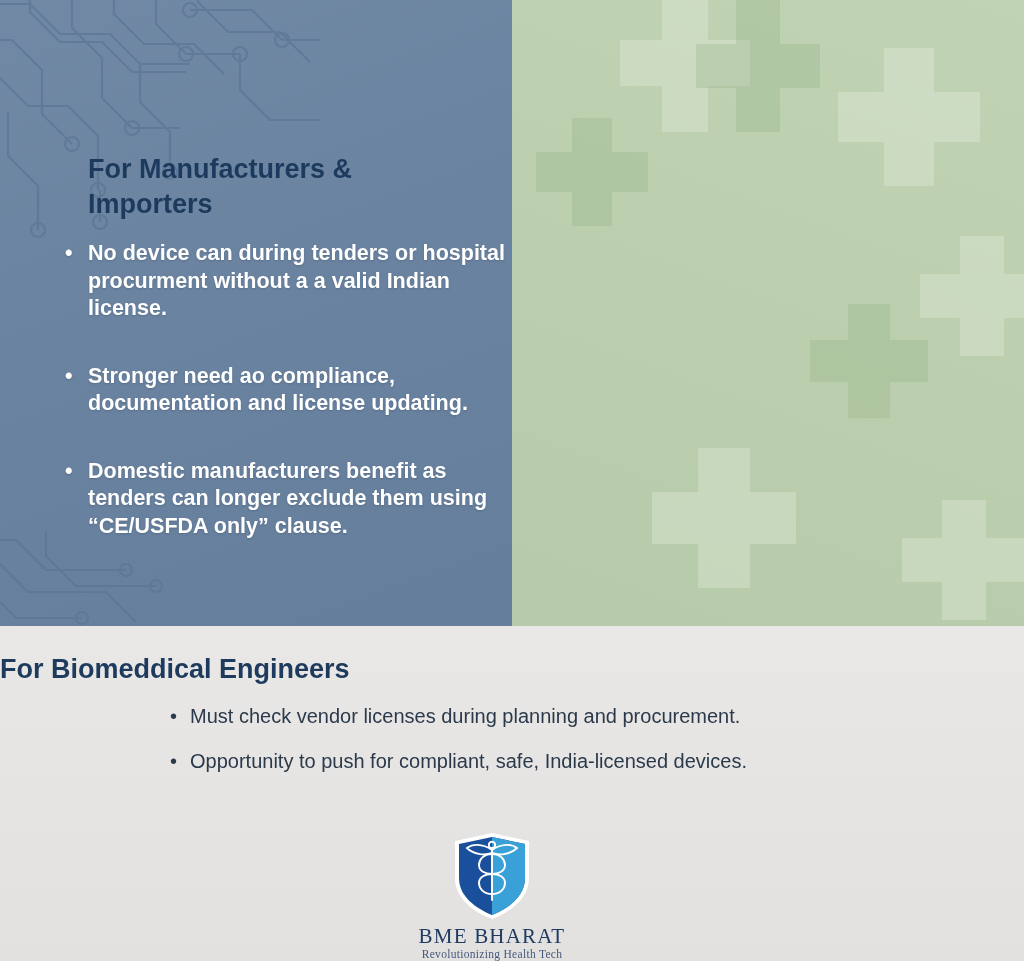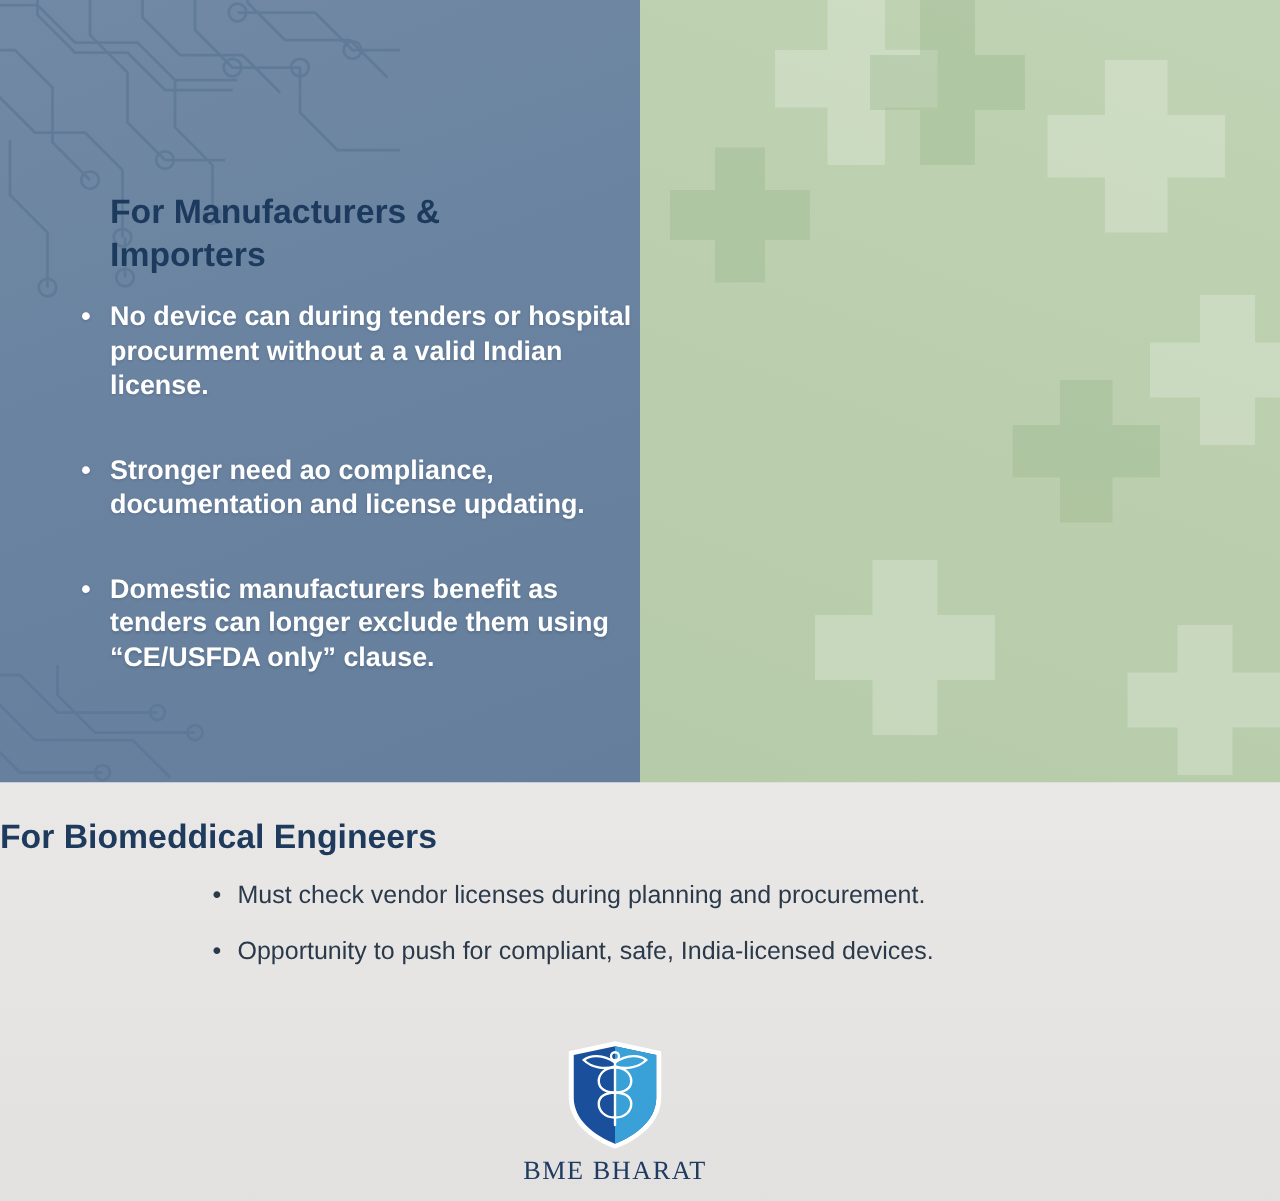--- a/index.html
+++ b/index.html
@@ -282,16 +282,17 @@
         <g stroke="#ffffff" stroke-width="1.9" fill="none" stroke-linecap="round">
           <line x1="43" y1="18" x2="43" y2="70"></line>
           <path d="M43 24 c-9 0 -13 6 -13 11 c0 6 6 9 13 9 c7 0 13 3 13 9 c0 5 -4 11 -13 11"></path>
           <path d="M43 24 c9 0 13 6 13 11 c0 6 -6 9 -13 9 c-7 0 -13 3 -13 9 c0 5 4 11 13 11"></path>
           <path d="M43 20 c-10 -7 -20 -6 -25 -2 c6 6 17 8 25 5"></path>
           <path d="M43 20 c10 -7 20 -6 25 -2 c-6 6 -17 8 -25 5"></path>
           <circle cx="43" cy="15" r="3.2"></circle>
         </g>
       </svg>
       <div class="logo-name">BME BHARAT</div>
+      <div class="logo-tag">Revolutionizing Health Tech</div>
     </div>
   </div>
 
 </div>
 
 </body></html>

